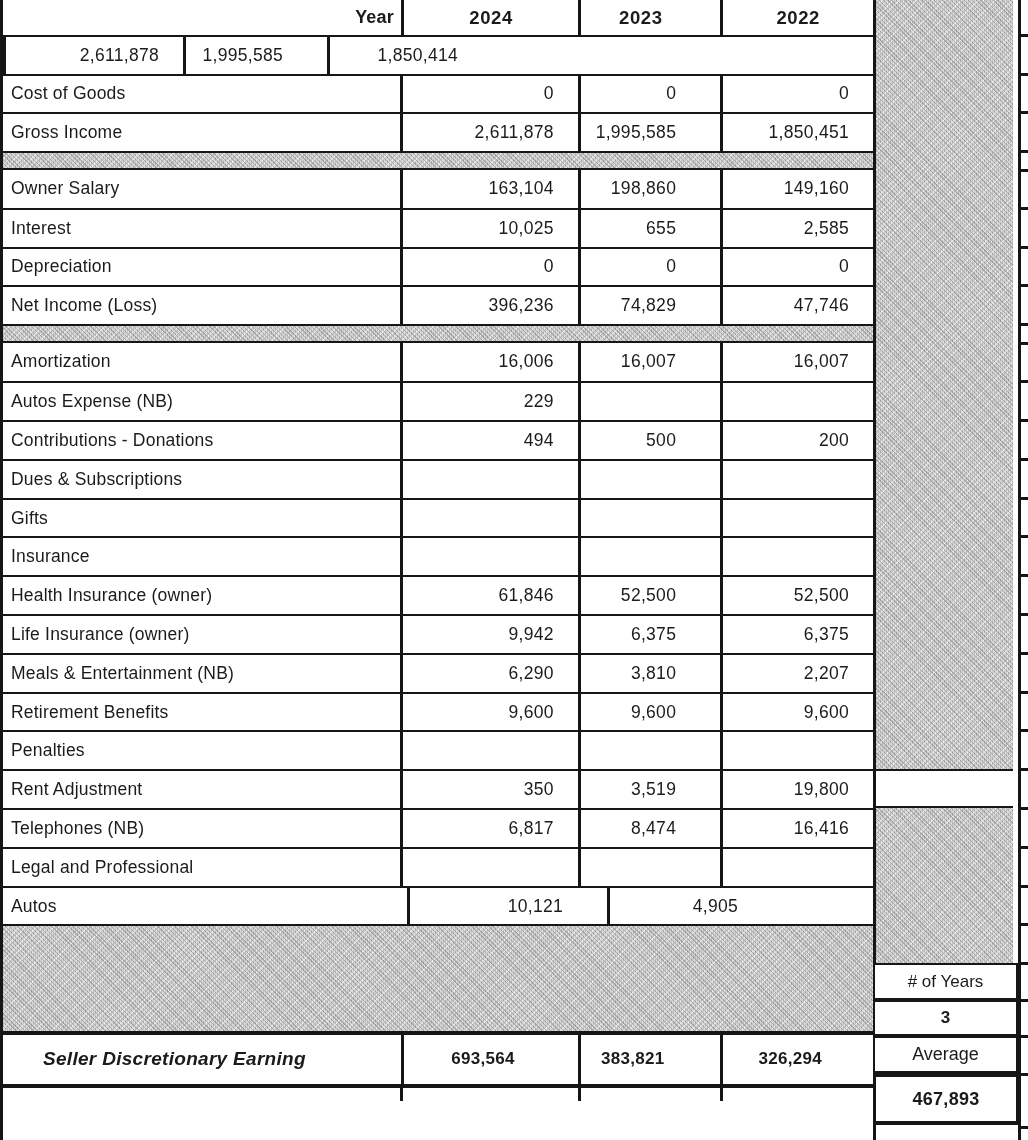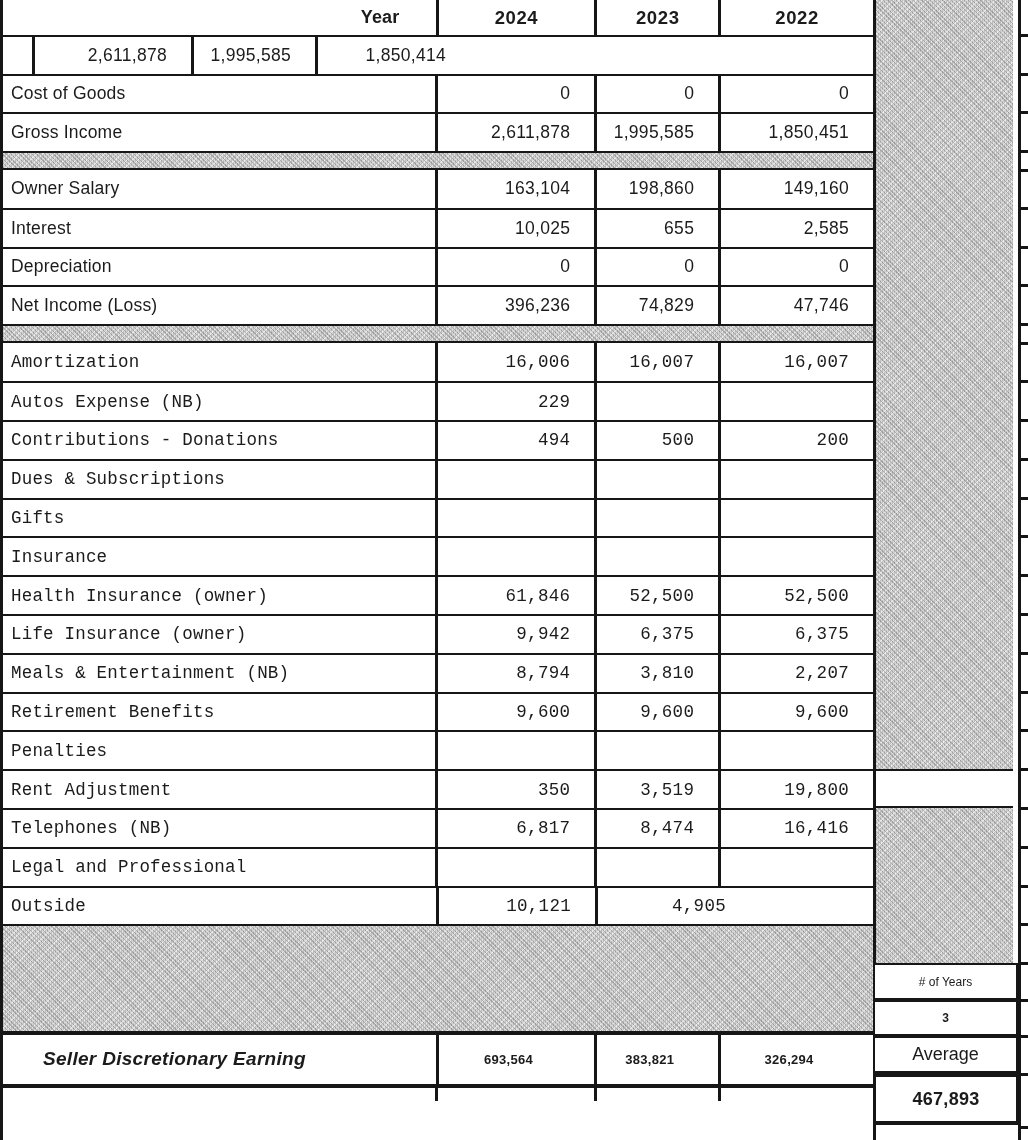--- a/index.html
+++ b/index.html
@@ -21,42 +21,42 @@
       repeating-linear-gradient(90deg, rgba(50,50,50,.10) 0 1px, rgba(255,255,255,.14) 1px 2px);
   }
   
   #maintable{
     position:absolute;left:0;top:0;width:876px;height:1140px;
     border-left:3px solid var(--ink);border-right:3px solid var(--ink);
     box-sizing:border-box;background:var(--paper);
   }
   .row{display:flex;height:38.5px;border-top:2.5px solid var(--ink);box-sizing:border-box;}
   .row.header{height:35px;border-top:none;}
-  #sec2 .row{height:38.8px;font-family:Liberation Mono, monospace;}
+  #sec2 .row{height:38.8px;}
   .bar{height:19px;border-top:2.5px solid var(--ink);border-bottom:2.5px solid var(--ink);box-sizing:border-box;}
   .bar + .sec .row:first-child{border-top:none;}
   .block{height:110.5px;border-top:2.5px solid var(--ink);border-bottom:4px solid var(--ink);box-sizing:border-box;}
   .row.sde{height:53px;border-top:none;border-bottom:4px solid var(--ink);}
   .row.partial{height:13.2px;border-top:none;}
   .cell{box-sizing:border-box;display:flex;align-items:center;overflow:hidden;}
   .cell.label{width:404px;padding:0 8px;font-size:17.5px;letter-spacing:.2px;}
   .cell.v{border-left:3px solid var(--ink);justify-content:flex-end;padding-right:24px;font-size:17.5px;letter-spacing:.3px;}
-  .cell.v1{width:159px;margin-left:29px;}
+  .cell.v1{width:180px;}
   .cell.v2{width:124px;}
-  .cell.v3{width:155px;}
+  .cell.v3{width:155px;margin-left:20px;}
   .row.header .cell.label{justify-content:flex-end;font-weight:bold;font-size:18px;padding-right:7px;}
   .row.header .cell.v{justify-content:center;padding-right:0;font-weight:bold;font-size:18.5px;letter-spacing:.6px;}
   .row.sde .cell.label{font-weight:bold;font-style:italic;font-size:19px;padding-left:40px;letter-spacing:.3px;}
-  .row.sde .cell.v{justify-content:center;padding-right:16px;font-weight:bold;font-size:13px;}
+  .row.sde .cell.v{justify-content:center;padding-right:16px;font-weight:bold;font-size:17px;}
   
   .abs{position:absolute;box-sizing:border-box;}
   #strip-top{left:876px;top:0;width:137px;height:770px;}
   #strip-gap{left:876px;top:769px;width:137px;height:39px;background:#fff;border-top:2.5px solid var(--ink);border-bottom:2.5px solid var(--ink);}
   #strip-bottom{left:876px;top:808px;width:137px;height:155px;}
-  .rcell{left:873px;width:145px;background:#fff;border:2.5px solid var(--ink);display:flex;align-items:center;justify-content:center;font-size:12px;}
+  .rcell{left:873px;width:145px;background:#fff;border:2.5px solid var(--ink);display:flex;align-items:center;justify-content:center;font-size:17px;}
   #cell-years{top:963px;height:37px;}
   #cell-3{top:1000px;height:36px;font-weight:bold;}
   #cell-avg{top:1036px;height:37px;font-size:18px;}
   #cell-sdeavg{left:873px;top:1073px;width:145px;height:52px;background:#fff;
     border-top:4px solid var(--ink);border-bottom:4px solid var(--ink);
     border-left:3px solid var(--ink);border-right:2.5px solid var(--ink);
     display:flex;align-items:center;justify-content:center;font-weight:bold;font-size:18px;letter-spacing:.3px;}
   #stub-right{left:873px;top:1125px;width:3px;height:15px;background:var(--ink);}
   
   #cutoff{left:1018px;top:0;width:10px;height:1140px;border-left:3px solid var(--ink);}
@@ -166,21 +166,21 @@
           <div class="cell v v3">52,500</div>
         </div>
         <div class="row">
           <div class="cell label">Life Insurance (owner)</div>
           <div class="cell v v1">9,942</div>
           <div class="cell v v2">6,375</div>
           <div class="cell v v3">6,375</div>
         </div>
         <div class="row">
           <div class="cell label">Meals &amp; Entertainment (NB)</div>
-          <div class="cell v v1">8,794</div>
+          <div class="cell v v1">6,290</div>
           <div class="cell v v2">3,810</div>
           <div class="cell v v3">2,207</div>
         </div>
         <div class="row">
           <div class="cell label">Retirement Benefits</div>
           <div class="cell v v1">9,600</div>
           <div class="cell v v2">9,600</div>
           <div class="cell v v3">9,600</div>
         </div>
         <div class="row">
@@ -201,21 +201,21 @@
           <div class="cell v v2">8,474</div>
           <div class="cell v v3">16,416</div>
         </div>
         <div class="row">
           <div class="cell label">Legal and Professional</div>
           <div class="cell v v1"></div>
           <div class="cell v v2"></div>
           <div class="cell v v3"></div>
         </div>
         <div class="row">
-          <div class="cell label">Outside</div>
+          <div class="cell label">Autos</div>
           <div class="cell v v1">10,121</div>
           <div class="cell v v3">4,905</div>
         </div>
       </div>
 
     <div class="block noise"></div>
 
     <div class="row sde">
       <div class="cell label">Seller Discretionary Earning</div>
       <div class="cell v v1">693,564</div>

